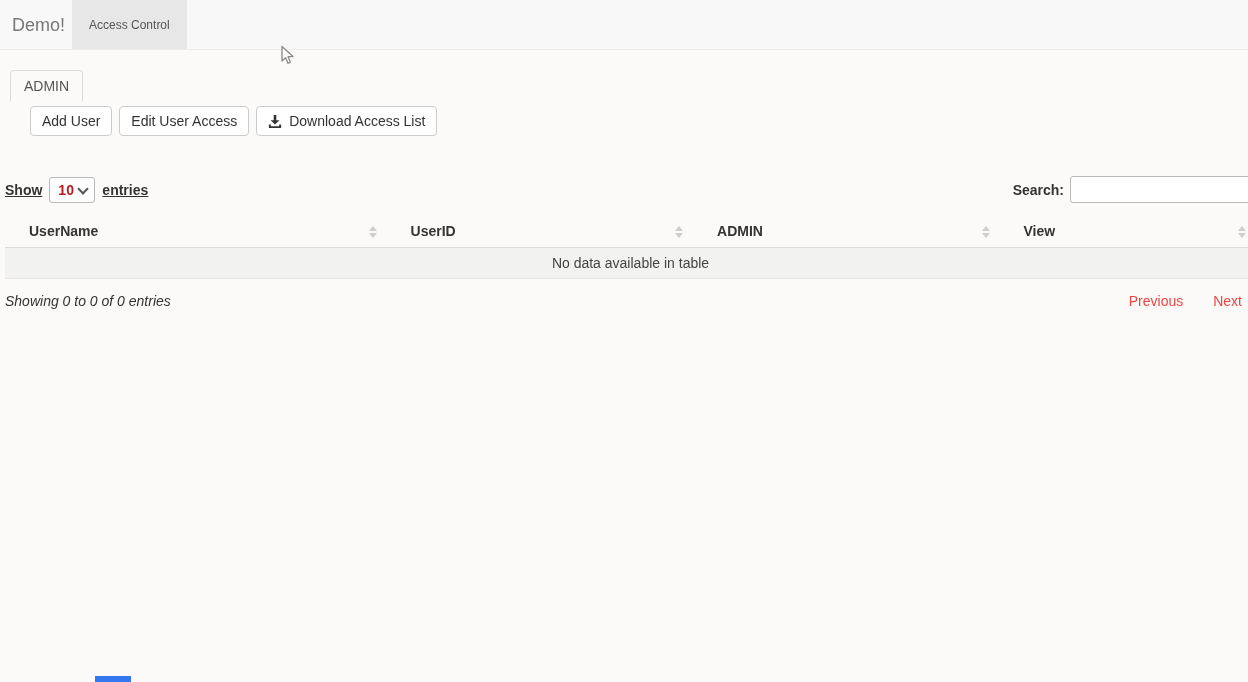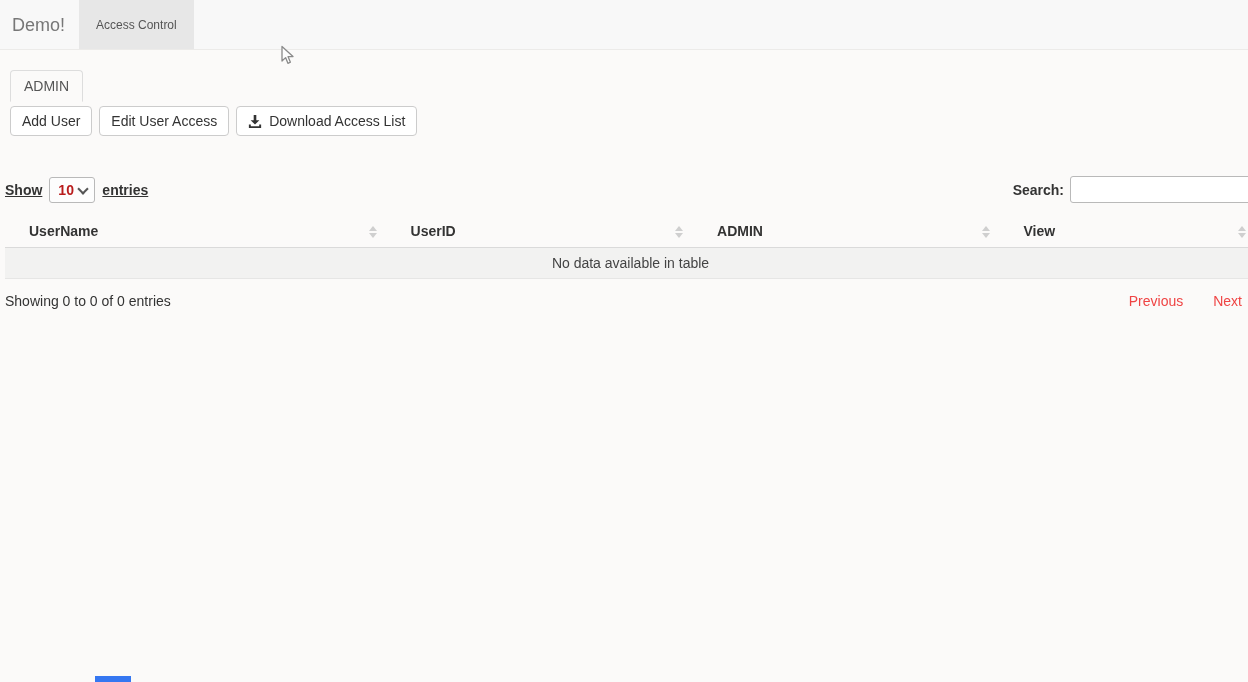--- a/index.html
+++ b/index.html
@@ -9,39 +9,39 @@
     background: #fbfaf9; color: #333;
     font-family: "Liberation Sans", sans-serif; font-size: 14px;
   }
 
   
   .navbar {
     height: 50px; background: #f8f8f8; border-bottom: 1px solid #ecebe9;
     display: flex; align-items: stretch;
   }
   .brand {
-    font-size: 18px; color: #777; line-height: 50px; padding: 0 14px 0 12px;
+    font-size: 18px; color: #777; line-height: 50px; padding: 0 7px 0 12px;
     white-space: nowrap;
   }
   .nav-item {
     font-size: 12px; color: #555; line-height: 50px; padding: 0 17px;
     background: #e7e7e7; white-space: nowrap; cursor: pointer;
   }
 
   
   .content { padding-left: 10px; }
 
   .nav-tabs { margin-top: 20px; }
   .tab {
     display: inline-block; padding: 7px 13px; color: #555;
     border: 1px solid #ddd; border-bottom-color: transparent;
     border-radius: 4px 4px 0 0; background: transparent; cursor: pointer;
   }
 
-  .btn-row { margin-top: 4px; display: flex; gap: 7px; }
+  .btn-row { margin-top: 4px; display: flex; gap: 7px; margin-left: 20px; }
   .btn {
     display: inline-flex; align-items: center; gap: 7px;
     padding: 5px 11px; background: #fff; color: #333;
     border: 1px solid #ccc; border-radius: 4px; font-size: 14px;
     line-height: 18px; cursor: pointer; white-space: nowrap;
   }
   .btn svg { display: block; }
 
   
   .dt-wrapper { margin: 0 -8px 0 -5px; }
@@ -95,21 +95,21 @@
   }
   td.dt-empty {
     text-align: center; padding: 7px 10px; background: #f2f2f1; color: #444;
     border-bottom: 1px solid #e6e6e5; font-size: 14px;
   }
 
   .dt-footer {
     margin-top: 14px; display: flex; justify-content: space-between;
     align-items: center;
   }
-  .dt-info { color: #333; }
+  .dt-info { color: #333; font-style: italic; }
   .dt-paginate { display: flex; gap: 30px; padding-right: 14px; }
   .page-link { color: #ef4444; cursor: default; white-space: nowrap; }
 
   
   .cursor { position: absolute; left: 280px; top: 45px; pointer-events: none; }
   .progress-sliver {
     position: absolute; left: 95px; bottom: 0; width: 36px; height: 6px;
     background: var(--accent-blue, #3577f1);
   }
 </style>

